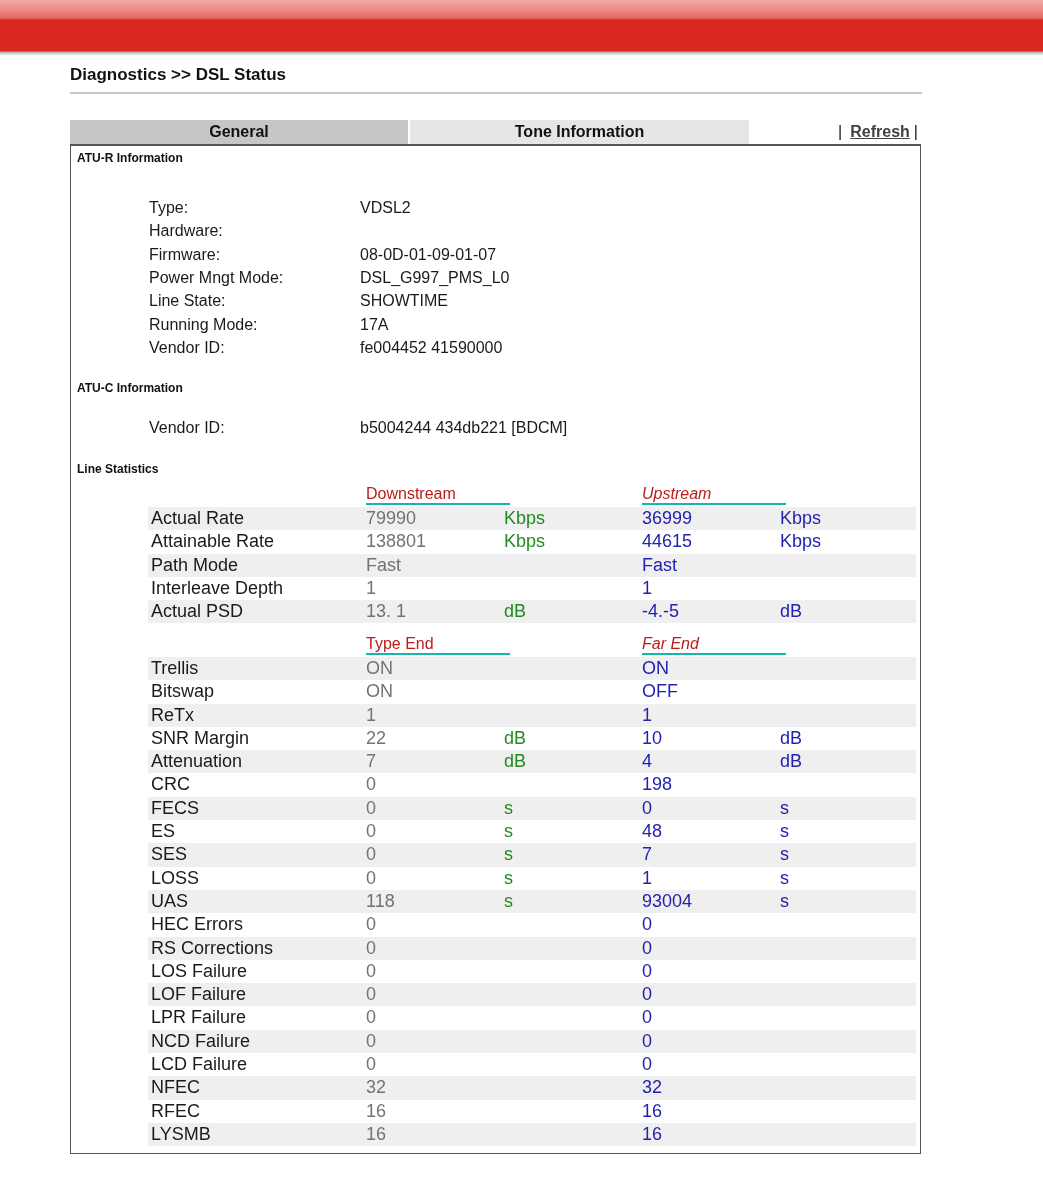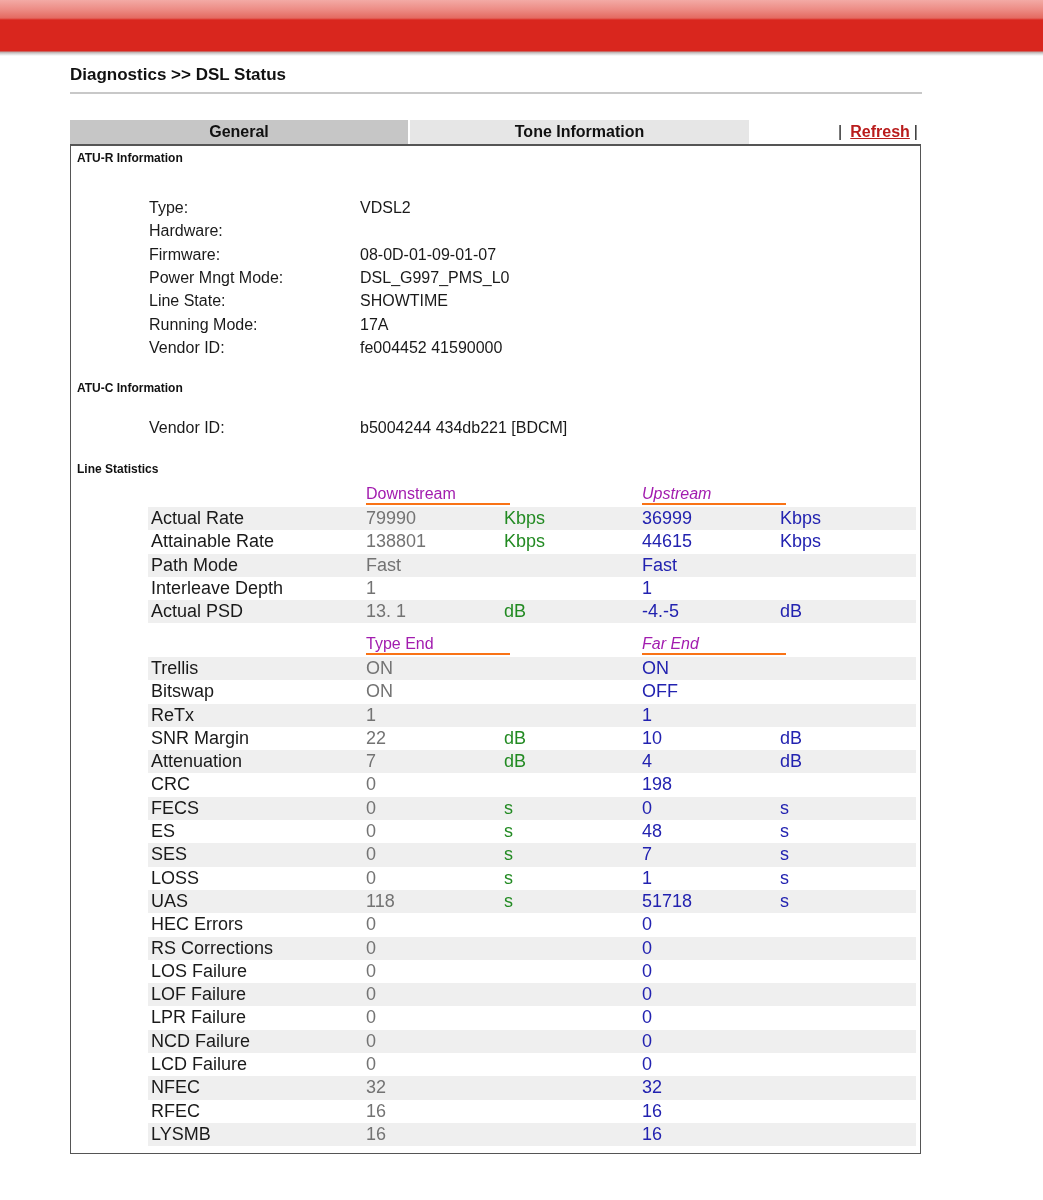--- a/index.html
+++ b/index.html
@@ -28,21 +28,21 @@
     position: absolute; top: 0; height: 24px; line-height: 24px;
     text-align: center; font-size: 16px; font-weight: bold; color: #111;
     cursor: pointer;
   }
   .tab-general { left: 0; width: 338px; background: #c6c6c6; }
   .tab-tone { left: 340px; width: 339px; background: #e6e6e6; }
   .refresh-wrap {
     position: absolute; right: 4px; top: 0; height: 24px; line-height: 24px;
     font-size: 16px; color: #111;
   }
-  .refresh-link { font-weight: bold; text-decoration: underline; color: #b91c1c; cursor: pointer; margin: 0 4px 0 8px; }
+  .refresh-link { font-weight: bold; text-decoration: underline; color: #404040; cursor: pointer; margin: 0 4px 0 8px; }
   .panel {
     position: absolute; left: 70px; top: 144px; width: 849px; height: 1007px;
     border: 1px solid #555; border-top: 2px solid #555;
   }
   .section-title {
     position: absolute; left: 6px; font-size: 12px; font-weight: bold; color: #111;
   }
   .info-row { position: absolute; left: 78px; font-size: 16px; height: 23px; line-height: 23px; color: #1a1a1a; }
   .info-row .lbl { position: absolute; left: 0; width: 210px; white-space: nowrap; }
   .info-row .val { position: absolute; left: 211px; white-space: nowrap; }
@@ -53,22 +53,22 @@
   }
   .stat-row.striped { background: #efefef; }
   .stat-row .c { position: absolute; top: 0; white-space: nowrap; }
   .c-label { left: 3px; color: #1a1a1a; }
   .c-v1 { left: 218px; color: #737373; }
   .c-u1 { left: 356px; color: #228a22; }
   .c-v2 { left: 494px; color: #2222b0; }
   .c-u2 { left: 632px; color: #2222b0; }
   .hdr-row { position: relative; height: 23px; line-height: 23px; font-size: 16px; }
   .hdr-row .h {
-    position: absolute; top: 0; width: 144px; color: #a21caf;
-    border-bottom: 2px solid #f97316; line-height: 19px; height: 19px;
+    position: absolute; top: 0; width: 144px; color: #b91c1c;
+    border-bottom: 2px solid #14b8a6; line-height: 19px; height: 19px;
   }
   .h-1 { left: 218px; }
   .h-2 { left: 494px; font-style: italic; }
 </style>
 </head>
 <body>
 
 <div class="topbar"></div>
 
 <div class="page-title">Diagnostics &gt;&gt; DSL Status</div>
@@ -242,21 +242,21 @@
           <span class="c c-label">LOSS</span>
           <span class="c c-v1">0</span>
           <span class="c c-u1">s</span>
           <span class="c c-v2">1</span>
           <span class="c c-u2">s</span>
         </div>
         <div class="stat-row striped">
           <span class="c c-label">UAS</span>
           <span class="c c-v1">118</span>
           <span class="c c-u1">s</span>
-          <span class="c c-v2">51718</span>
+          <span class="c c-v2">93004</span>
           <span class="c c-u2">s</span>
         </div>
         <div class="stat-row">
           <span class="c c-label">HEC Errors</span>
           <span class="c c-v1">0</span>
           <span class="c c-u1"></span>
           <span class="c c-v2">0</span>
           <span class="c c-u2"></span>
         </div>
         <div class="stat-row striped">

